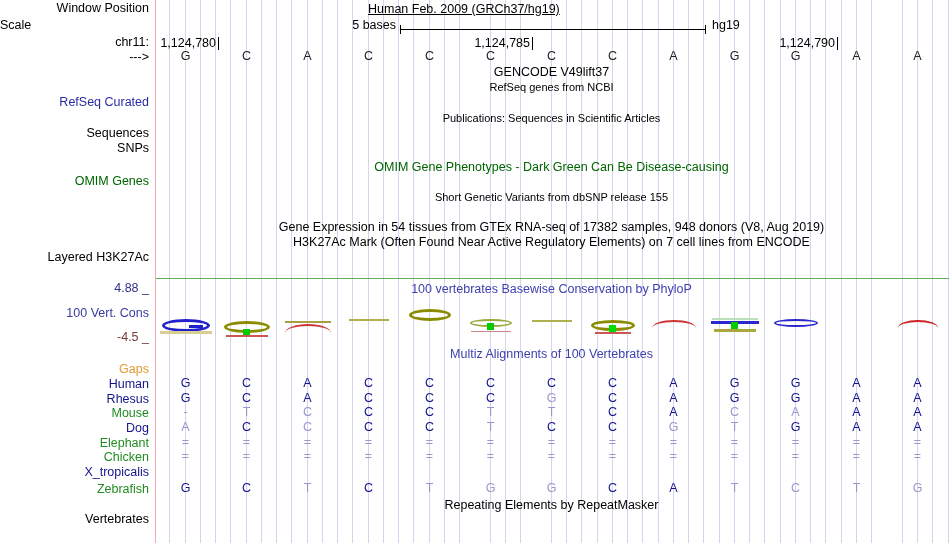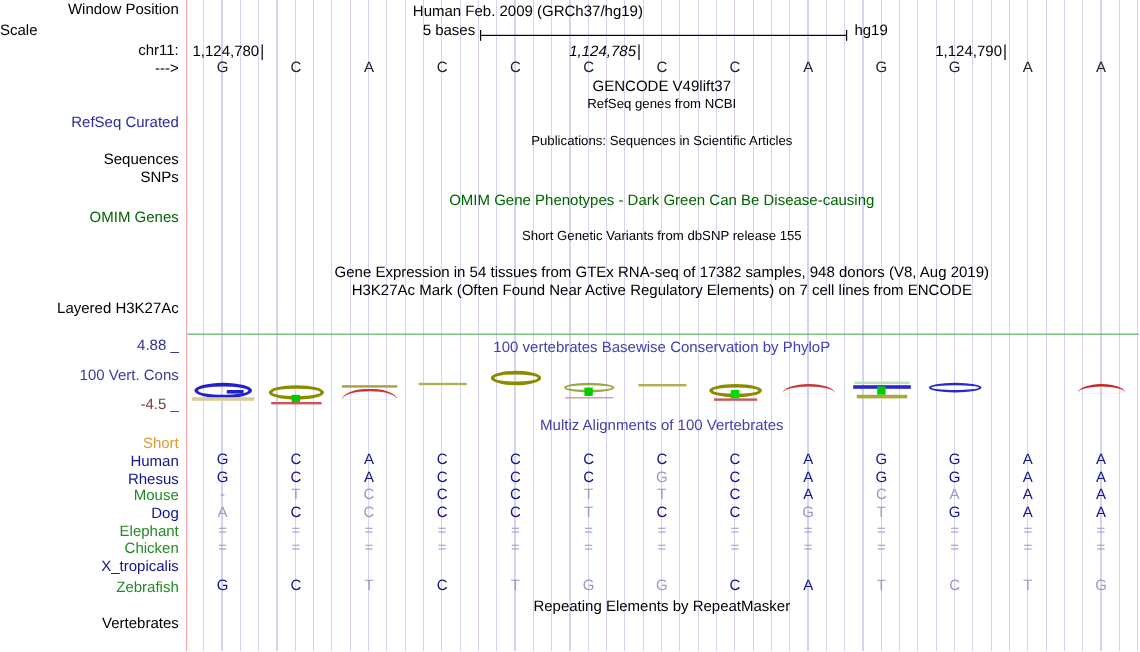--- a/index.html
+++ b/index.html
@@ -12,21 +12,21 @@
     left:155px;top:0;width:794px;height:543px;
     background:repeating-linear-gradient(90deg, transparent 0 14.3px, #d4d4ee 14.3px 15.26px);
   }
   #track-left-border{left:155px;top:0;width:1px;height:543px;background:#f8a8a8;}
   #signal-baseline{left:156px;top:278px;width:793px;height:1px;background:#5faf5f;}
   .t13{font-size:12.5px;line-height:15px;white-space:pre;}
   #scale-bar{left:400px;top:25px;width:304px;height:9px;border-left:1px solid #000;border-right:1px solid #000;}
   #scale-bar-line{position:absolute;left:0;right:0;top:4px;height:1px;background:#000;}
   #scale-label{left:330px;top:18px;width:66px;text-align:right;}
   #genome-label{left:712px;top:18px;}
-  #assembly-title{left:344px;top:2px;}
+  #assembly-title{left:368px;top:2px;text-decoration:underline;}
   #range-title{left:525px;top:2px;}
 </style>
 </head>
 <body>
 
 <div id="stage">
   <div id="gridlines" class="abs"></div>
   <div id="track-left-border" class="abs"></div>
   <div id="signal-baseline" class="abs"></div>
 
@@ -55,38 +55,38 @@
     <div style="position: absolute; left: 155px; width: 793px; text-align: center; top: 111px; font-size: 11px; line-height: 15px; color: rgb(0, 0, 0); white-space: pre;">Publications: Sequences in Scientific Articles</div>
     <div style="position: absolute; left: 155px; width: 793px; text-align: center; top: 160px; font-size: 12.5px; line-height: 15px; color: rgb(0, 100, 0); white-space: pre;">OMIM Gene Phenotypes - Dark Green Can Be Disease-causing</div>
     <div style="position: absolute; left: 155px; width: 793px; text-align: center; top: 190px; font-size: 11px; line-height: 15px; color: rgb(0, 0, 0); white-space: pre;">Short Genetic Variants from dbSNP release 155</div>
     <div style="position: absolute; left: 155px; width: 793px; text-align: center; top: 220px; font-size: 12.5px; line-height: 15px; color: rgb(0, 0, 0); white-space: pre;">Gene Expression in 54 tissues from GTEx RNA-seq of 17382 samples, 948 donors (V8, Aug 2019)</div>
     <div style="position: absolute; left: 155px; width: 793px; text-align: center; top: 235px; font-size: 12.5px; line-height: 15px; color: rgb(0, 0, 0); white-space: pre;">H3K27Ac Mark (Often Found Near Active Regulatory Elements) on 7 cell lines from ENCODE</div>
     <div style="position: absolute; left: 155px; width: 793px; text-align: center; top: 282px; font-size: 12.5px; line-height: 15px; color: rgb(64, 64, 176); white-space: pre;">100 vertebrates Basewise Conservation by PhyloP</div>
     <div style="position: absolute; left: 155px; width: 793px; text-align: center; top: 347px; font-size: 12.5px; line-height: 15px; color: rgb(64, 64, 176); white-space: pre;">Multiz Alignments of 100 Vertebrates</div>
     <div style="position: absolute; left: 155px; width: 793px; text-align: center; top: 498px; font-size: 12.5px; line-height: 15px; color: rgb(0, 0, 0); white-space: pre;">Repeating Elements by RepeatMasker</div>
     <div style="position: absolute; left: 106px; width: 110px; text-align: right; top: 36px; font-size: 12.5px; line-height: 14px; color: rgb(0, 0, 0);">1,124,780</div>
     <div style="position: absolute; left: 218px; top: 37px; width: 1px; height: 13px; background: rgb(0, 0, 0);"></div>
-    <div style="position: absolute; left: 420px; width: 110px; text-align: right; top: 36px; font-size: 12.5px; line-height: 14px; color: rgb(0, 0, 0); font-style: italic;">1,124,785</div>
+    <div style="position: absolute; left: 420px; width: 110px; text-align: right; top: 36px; font-size: 12.5px; line-height: 14px; color: rgb(0, 0, 0);">1,124,785</div>
     <div style="position: absolute; left: 532px; top: 37px; width: 1px; height: 13px; background: rgb(0, 0, 0);"></div>
     <div style="position: absolute; left: 725px; width: 110px; text-align: right; top: 36px; font-size: 12.5px; line-height: 14px; color: rgb(0, 0, 0);">1,124,790</div>
     <div style="position: absolute; left: 837px; top: 37px; width: 1px; height: 13px; background: rgb(0, 0, 0);"></div>
     <div style="position: absolute; left: 165.5px; width: 40px; text-align: center; top: 49px; font-size: 12.5px; line-height: 15px; color: rgb(34, 34, 34);">G</div>
     <div style="position: absolute; left: 226.5px; width: 40px; text-align: center; top: 49px; font-size: 12.5px; line-height: 15px; color: rgb(34, 34, 34);">C</div>
     <div style="position: absolute; left: 287.5px; width: 40px; text-align: center; top: 49px; font-size: 12.5px; line-height: 15px; color: rgb(34, 34, 34);">A</div>
     <div style="position: absolute; left: 348.5px; width: 40px; text-align: center; top: 49px; font-size: 12.5px; line-height: 15px; color: rgb(34, 34, 34);">C</div>
     <div style="position: absolute; left: 409.5px; width: 40px; text-align: center; top: 49px; font-size: 12.5px; line-height: 15px; color: rgb(34, 34, 34);">C</div>
     <div style="position: absolute; left: 470.5px; width: 40px; text-align: center; top: 49px; font-size: 12.5px; line-height: 15px; color: rgb(34, 34, 34);">C</div>
     <div style="position: absolute; left: 531.5px; width: 40px; text-align: center; top: 49px; font-size: 12.5px; line-height: 15px; color: rgb(34, 34, 34);">C</div>
     <div style="position: absolute; left: 592.5px; width: 40px; text-align: center; top: 49px; font-size: 12.5px; line-height: 15px; color: rgb(34, 34, 34);">C</div>
     <div style="position: absolute; left: 653.5px; width: 40px; text-align: center; top: 49px; font-size: 12.5px; line-height: 15px; color: rgb(34, 34, 34);">A</div>
     <div style="position: absolute; left: 714.5px; width: 40px; text-align: center; top: 49px; font-size: 12.5px; line-height: 15px; color: rgb(34, 34, 34);">G</div>
     <div style="position: absolute; left: 775.5px; width: 40px; text-align: center; top: 49px; font-size: 12.5px; line-height: 15px; color: rgb(34, 34, 34);">G</div>
     <div style="position: absolute; left: 836.5px; width: 40px; text-align: center; top: 49px; font-size: 12.5px; line-height: 15px; color: rgb(34, 34, 34);">A</div>
     <div style="position: absolute; left: 897.5px; width: 40px; text-align: center; top: 49px; font-size: 12.5px; line-height: 15px; color: rgb(34, 34, 34);">A</div>
-    <div style="position: absolute; left: 0px; width: 149px; text-align: right; top: 361px; font-size: 12.5px; line-height: 16px; color: rgb(224, 154, 48);">Short</div>
+    <div style="position: absolute; left: 0px; width: 149px; text-align: right; top: 361px; font-size: 12.5px; line-height: 16px; color: rgb(224, 154, 48);">Gaps</div>
     <div style="position: absolute; left: 0px; width: 149px; text-align: right; top: 376px; font-size: 12.5px; line-height: 16px; color: rgb(20, 20, 140);">Human</div>
     <div style="position: absolute; left: 165.5px; width: 40px; text-align: center; top: 376px; font-size: 12.5px; line-height: 15px; color: rgb(20, 20, 140);">G</div>
     <div style="position: absolute; left: 226.5px; width: 40px; text-align: center; top: 376px; font-size: 12.5px; line-height: 15px; color: rgb(20, 20, 140);">C</div>
     <div style="position: absolute; left: 287.5px; width: 40px; text-align: center; top: 376px; font-size: 12.5px; line-height: 15px; color: rgb(20, 20, 140);">A</div>
     <div style="position: absolute; left: 348.5px; width: 40px; text-align: center; top: 376px; font-size: 12.5px; line-height: 15px; color: rgb(20, 20, 140);">C</div>
     <div style="position: absolute; left: 409.5px; width: 40px; text-align: center; top: 376px; font-size: 12.5px; line-height: 15px; color: rgb(20, 20, 140);">C</div>
     <div style="position: absolute; left: 470.5px; width: 40px; text-align: center; top: 376px; font-size: 12.5px; line-height: 15px; color: rgb(20, 20, 140);">C</div>
     <div style="position: absolute; left: 531.5px; width: 40px; text-align: center; top: 376px; font-size: 12.5px; line-height: 15px; color: rgb(20, 20, 140);">C</div>
     <div style="position: absolute; left: 592.5px; width: 40px; text-align: center; top: 376px; font-size: 12.5px; line-height: 15px; color: rgb(20, 20, 140);">C</div>
     <div style="position: absolute; left: 653.5px; width: 40px; text-align: center; top: 376px; font-size: 12.5px; line-height: 15px; color: rgb(20, 20, 140);">A</div>

